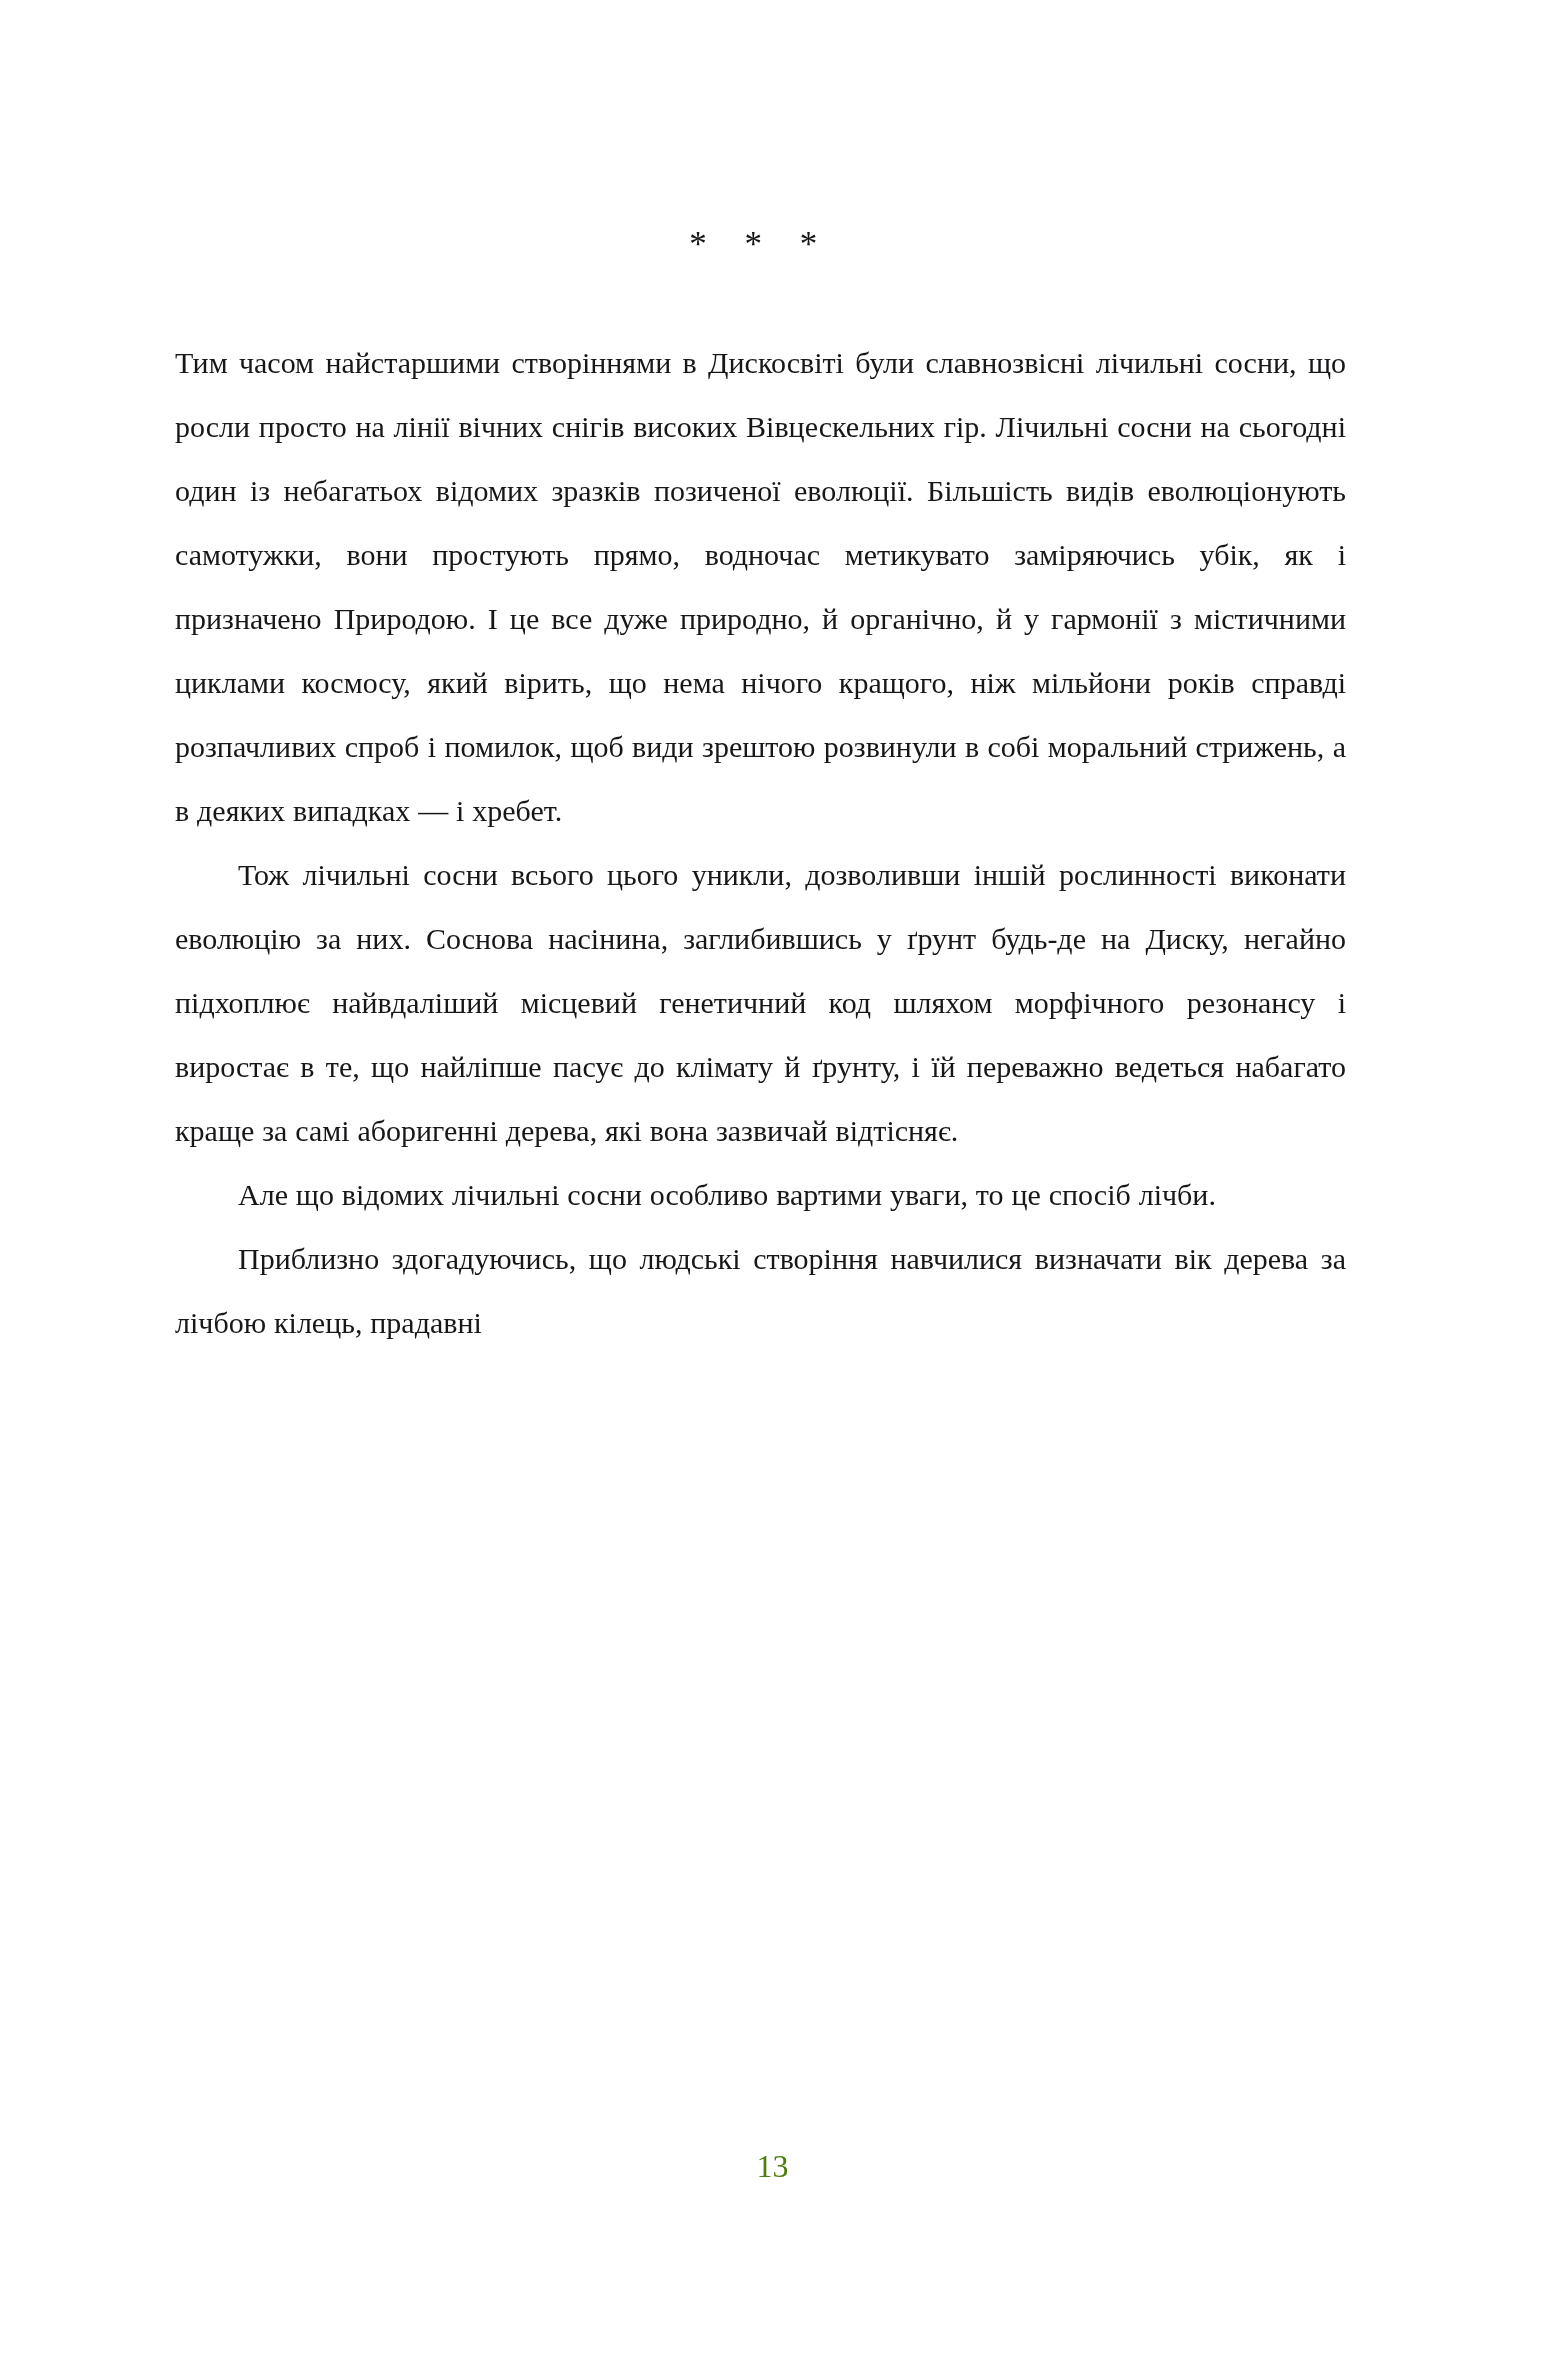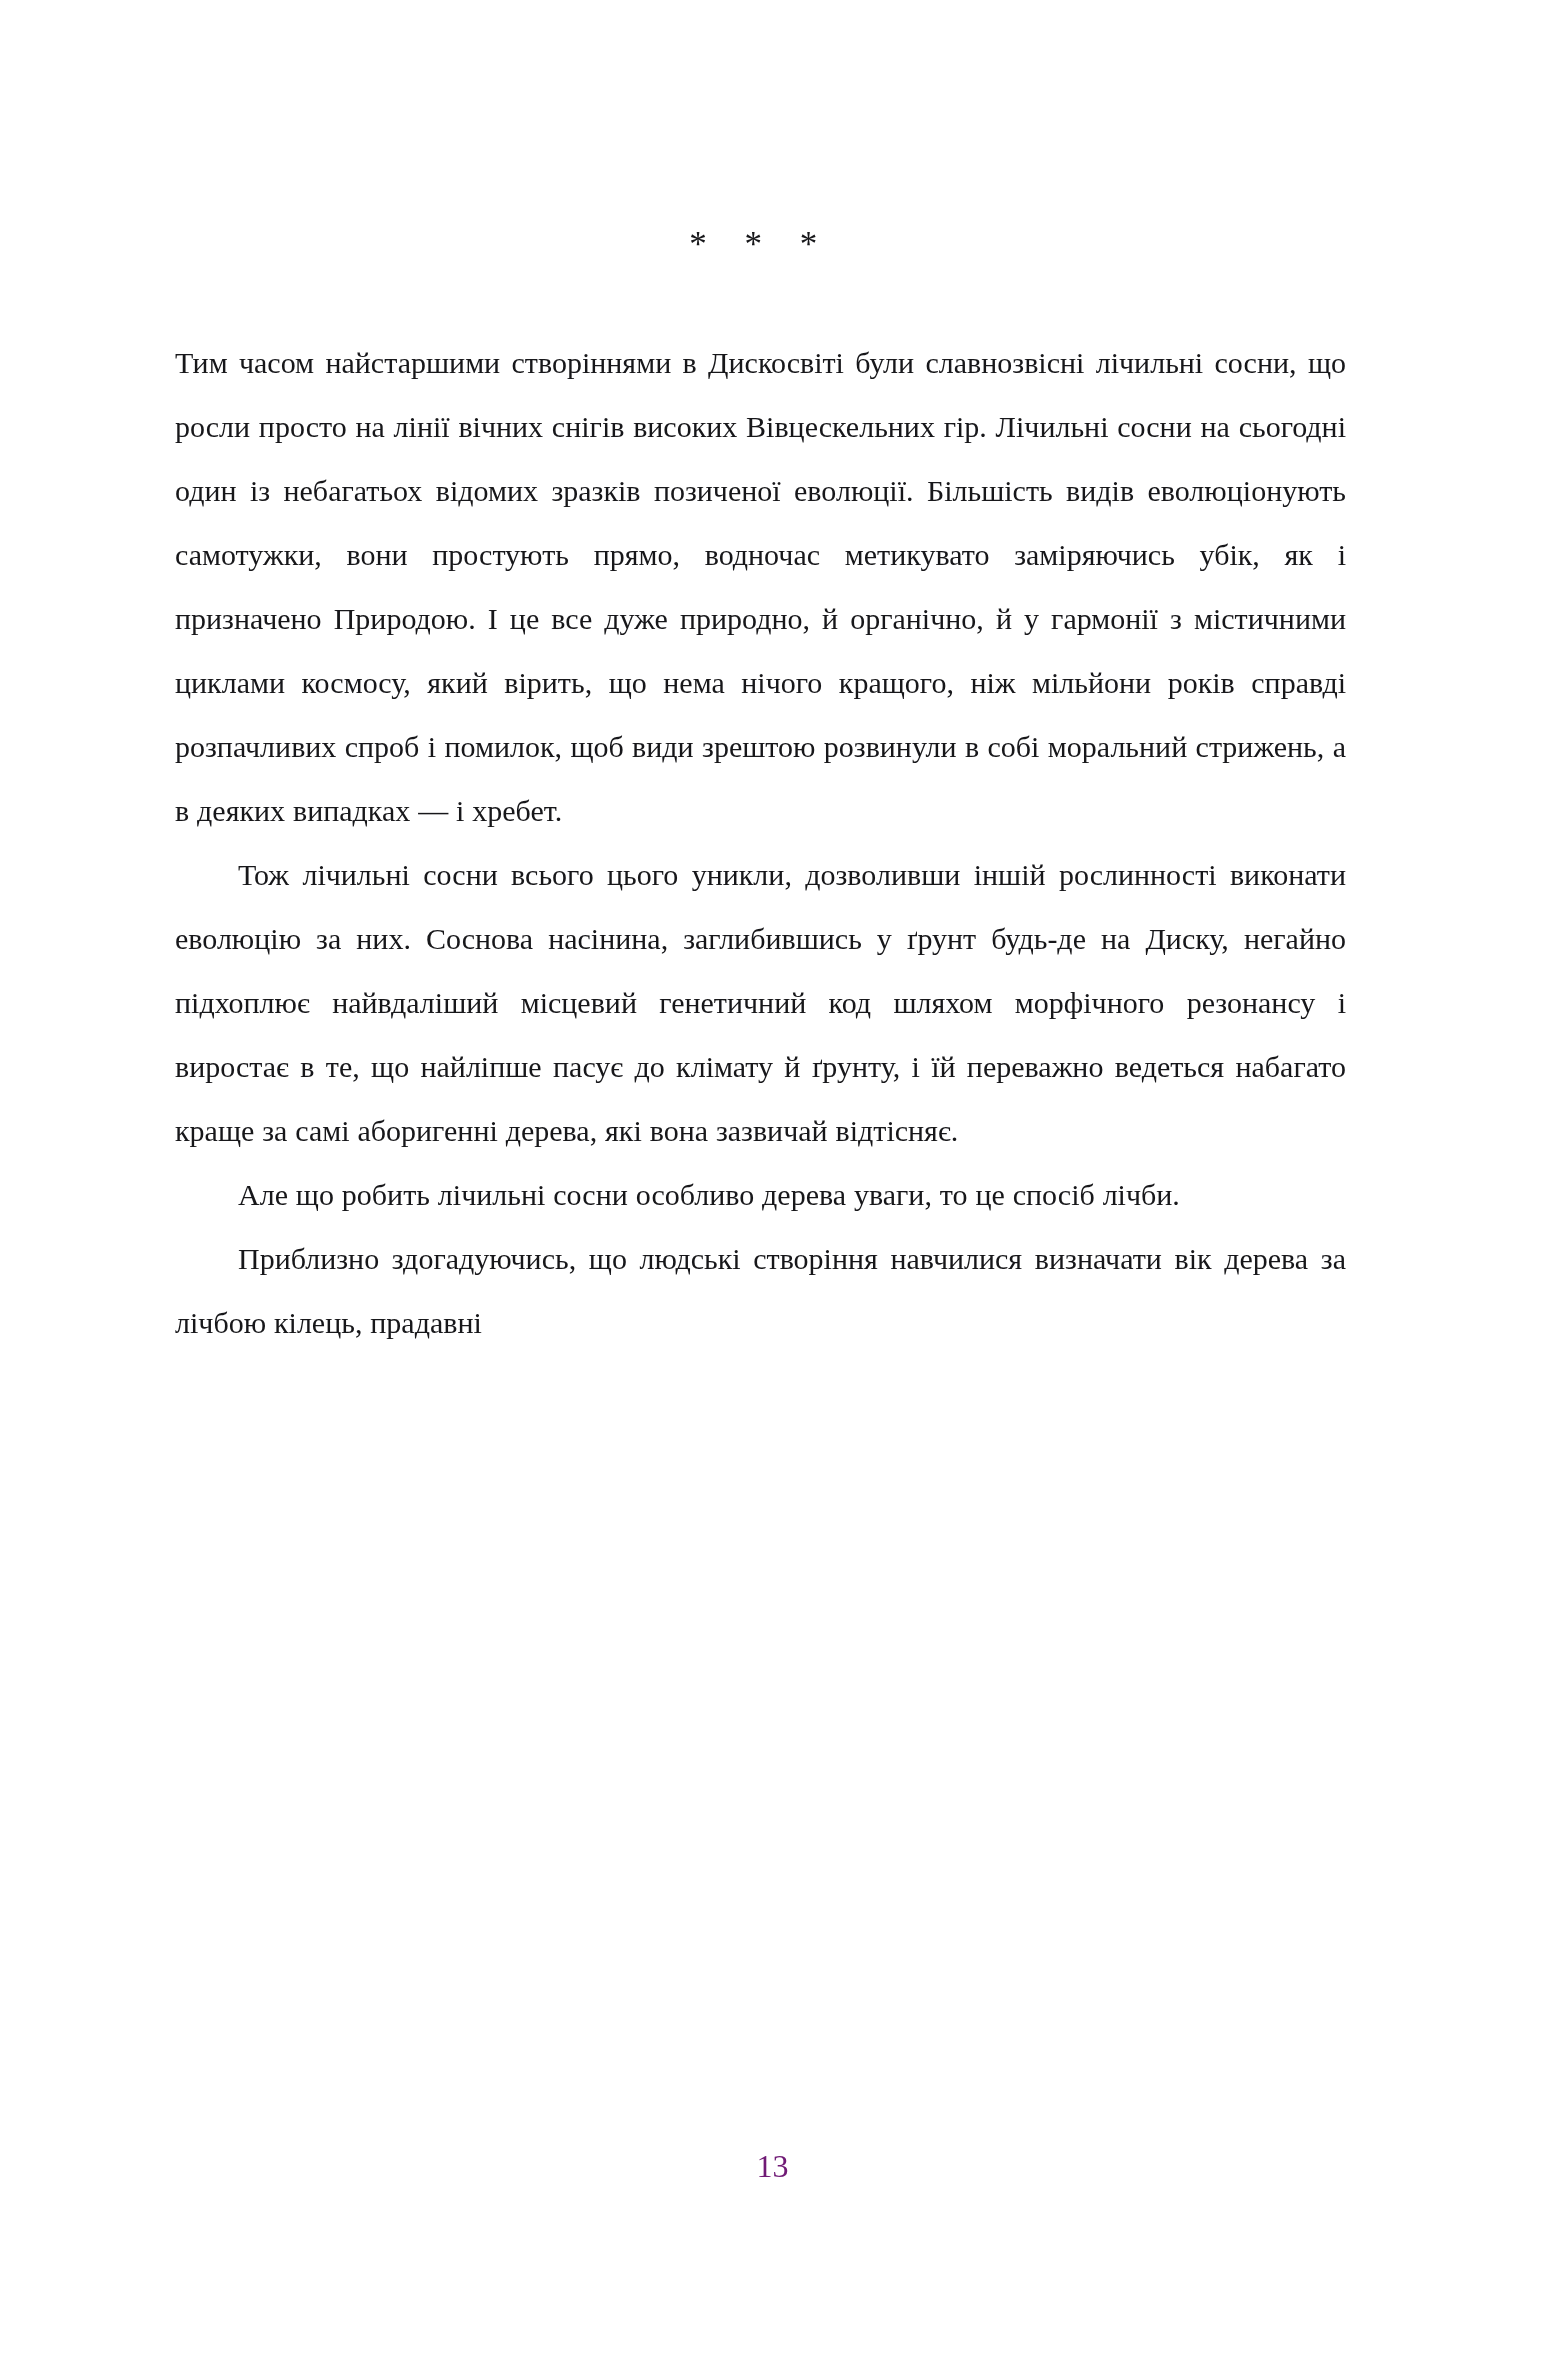--- a/index.html
+++ b/index.html
@@ -56,38 +56,38 @@
     margin-top: 69px;
   }
   .page-number {
     position: absolute;
     left: 0;
     right: 0;
     top: 2150px;
     text-align: center;
     font-size: 32px;
     line-height: 1;
-    color: #701a75;
+    color: #4d7c0f;
   }
 </style>
 </head>
 <body>
 
 <div class="page">
 
   <div class="content">
 
     <div class="scene-break">* * *</div>
 
     <p class="body-text first-para">Тим часом найстаршими створіннями в Дискосвіті були славнозвісні лічильні сосни, що росли просто на лінії вічних снігів високих Вівцескельних гір. Лічильні сосни на сьогодні один із небагатьох відомих зразків позиченої еволюції. Більшість видів еволюціонують самотужки, вони простують прямо, водночас метикувато заміряючись убік, як і призначено Природою. І це все дуже природно, й органічно, й у гармонії з містичними циклами космосу, який вірить, що нема нічого кращого, ніж мільйони років справді розпачливих спроб і помилок, щоб види зрештою розвинули в собі моральний стрижень, а в деяких випадках — і хребет.</p>
 
 
     <p class="body-text">Тож лічильні сосни всього цього уникли, дозволивши іншій рослинності виконати еволюцію за них. Соснова насінина, заглибившись у ґрунт будь-де на Диску, негайно підхоплює найвдаліший місцевий генетичний код шляхом морфічного резонансу і виростає в те, що найліпше пасує до клімату й ґрунту, і їй переважно ведеться набагато краще за самі аборигенні дерева, які вона зазвичай відтісняє.</p>
 
-    <p class="body-text">Але що робить лічильні сосни особливо дерева уваги, то це спосіб лічби.</p>
+    <p class="body-text">Але що відомих лічильні сосни особливо вартими уваги, то це спосіб лічби.</p>
 
     <p class="body-text">Приблизно здогадуючись, що людські створіння навчилися визначати вік дерева за лічбою кілець, прадавні</p>
 
   </div>
 
   <div class="page-number">13</div>
 
 </div>
 
 

